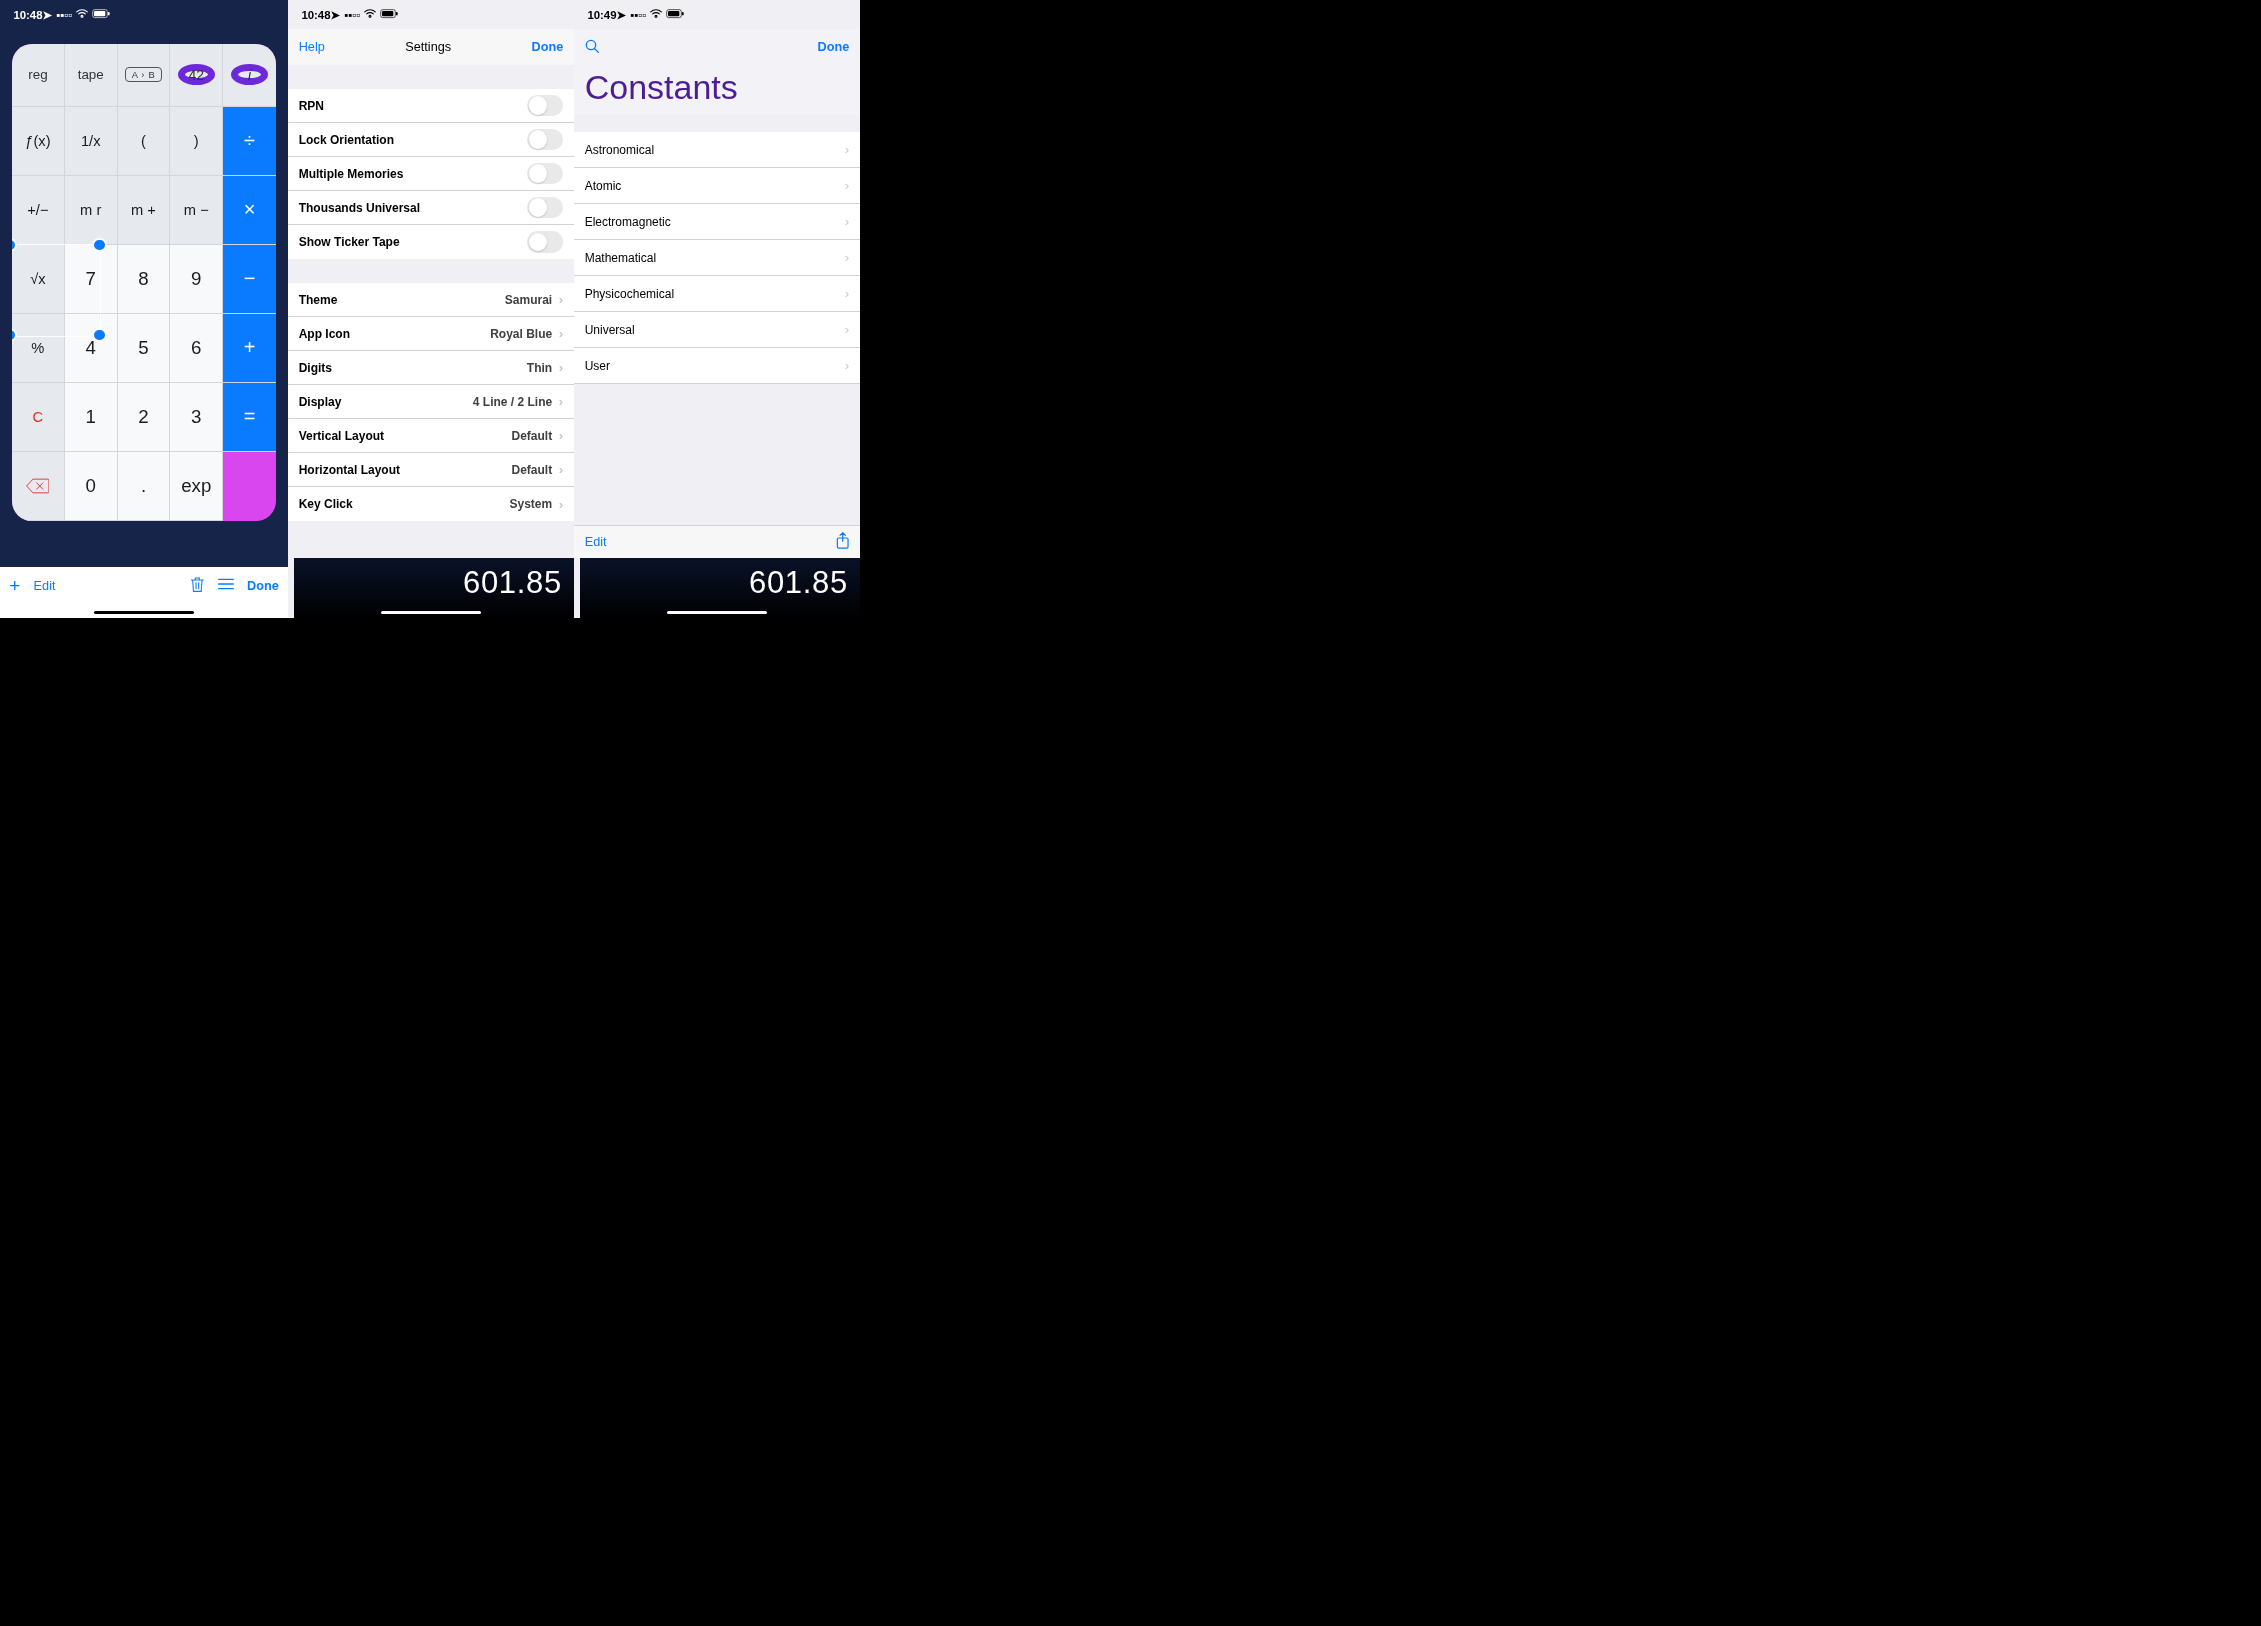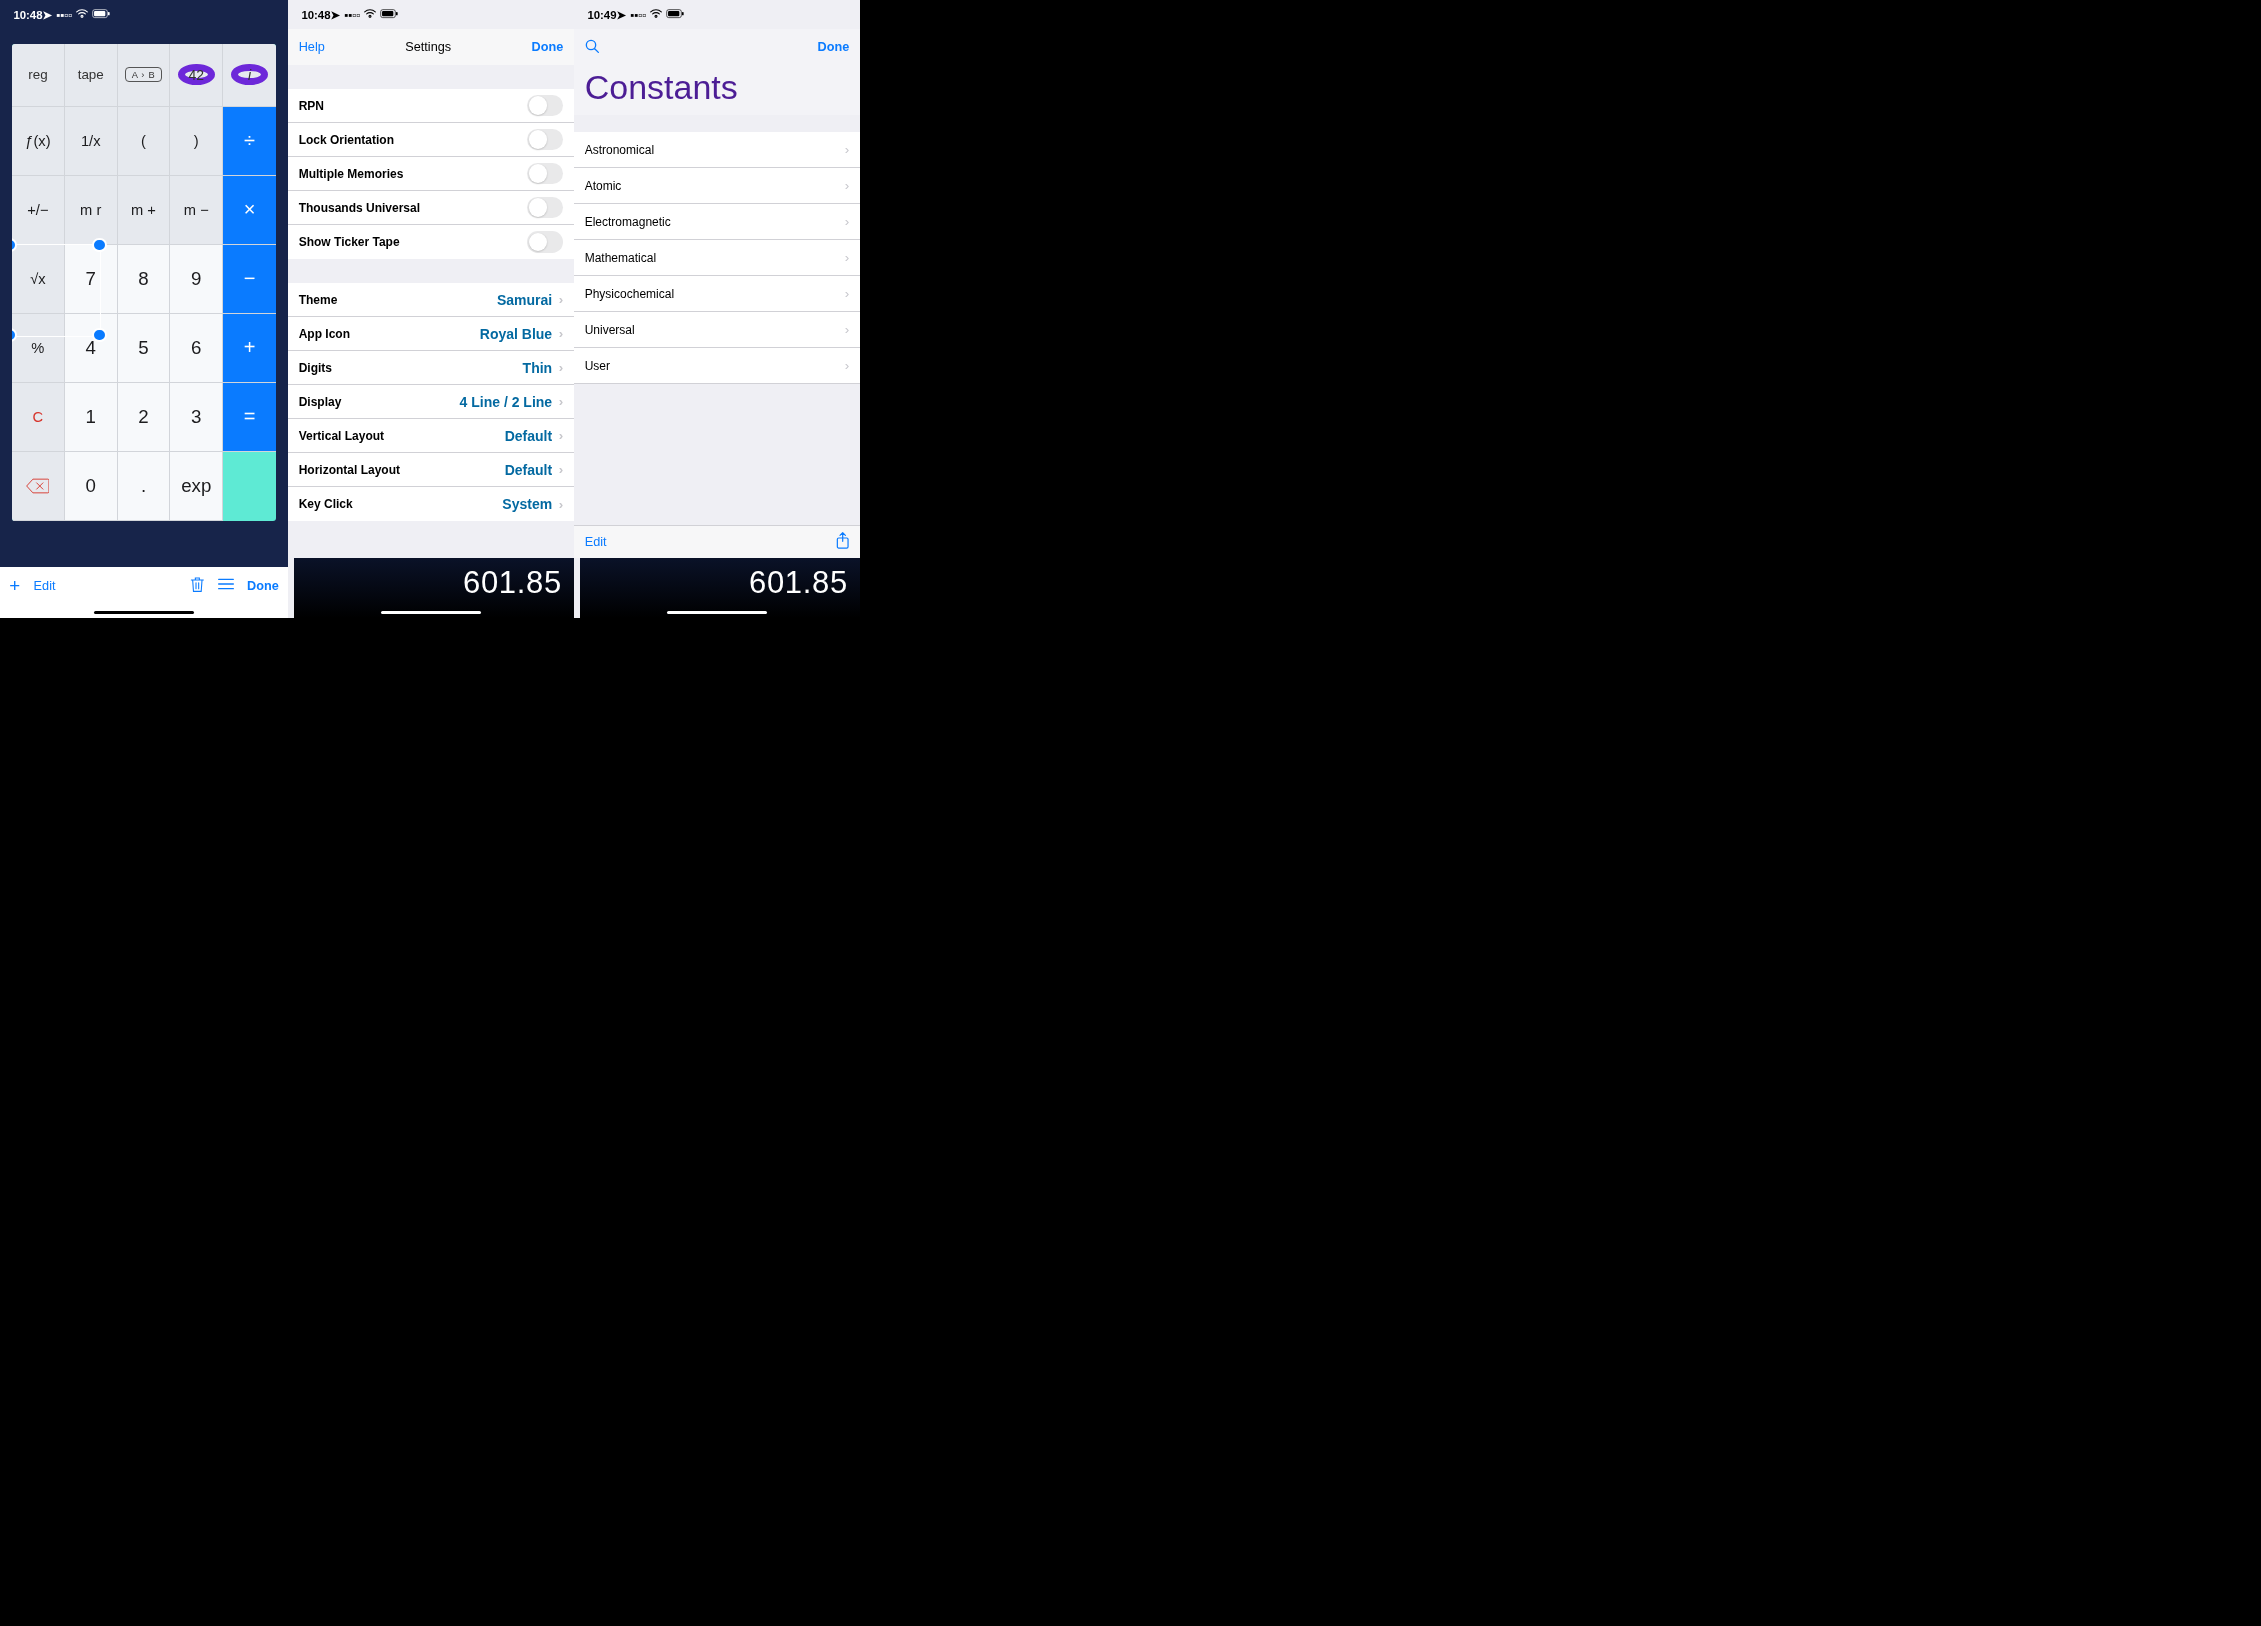--- a/index.html
+++ b/index.html
@@ -20,23 +20,23 @@
     height: 29px; display: flex; align-items: center;
     justify-content: flex-start; padding: 0 13.4px; font-size: 11.4px; font-weight: 600;
   }
   .status.light { color: #fff; }
   .status.dark { color: #000; }
   .status .right-icons { display: flex; gap: 4px; align-items: center; }
 
   
   .keypad-card {
     margin: 14.7px 12px 0 12px;
-    border-radius: 3px;
+    border-radius: 20px;
     overflow: hidden;
-    background: #5eead4;
+    background: #d946ef;
     position: relative;
   }
   .kp-grid { display: grid; grid-template-columns: repeat(5, 1fr); }
   .key {
     height: 69px; display: flex; align-items: center; justify-content: center;
     font-size: 14.7px; color: #1c1c1e; border-right: 0.7px solid #d2d5da;
     border-bottom: 0.7px solid #d2d5da; background: #e6e9ee;
     cursor: pointer;
   }
   .key.toprow { height: 63px; font-size: 13.4px; color: #333; }
@@ -77,21 +77,21 @@
     padding: 0 10.7px; font-size: 12.7px; background: #f7f7f8; }
   .nav2 .title { font-weight: 400; color: #000; }
   .nav2 .link { color: #0a7bff; cursor: pointer; }
 
   .group-gap { height: 24px; background: #efeff4; }
   .row { background: #fff; height: 34px; display: flex; align-items: center;
     padding: 0 10.7px; font-size: 12px; color: #000; border-bottom: 0.3px solid #d1d1d6;
     justify-content: space-between; font-weight: bold; }
   .row:last-child { border-bottom: none; }
   .row .right { display: flex; align-items: center; gap: 6.7px; }
-  .row .value { color: #0369a1; font-size: 14px; }
+  .row .value { color: #404040; font-size: 12px; }
   .chev { color: #c7c7cc; font-size: 13.4px; }
   .switch {
     width: 36px; height: 21.4px; background: #e9e9ea; border-radius: 10.7px;
     position: relative; cursor: pointer;
   }
   .switch::after { content: ""; position: absolute; left: 1.3px; top: 1.3px;
     width: 18.7px; height: 18.7px; background: #fff; border-radius: 50%;
     box-shadow: 0 0.7px 2px rgba(0,0,0,0.2); }
 
   .display-bar { position: absolute; bottom: 0; left: 6px; right: 0; height: 60px;

